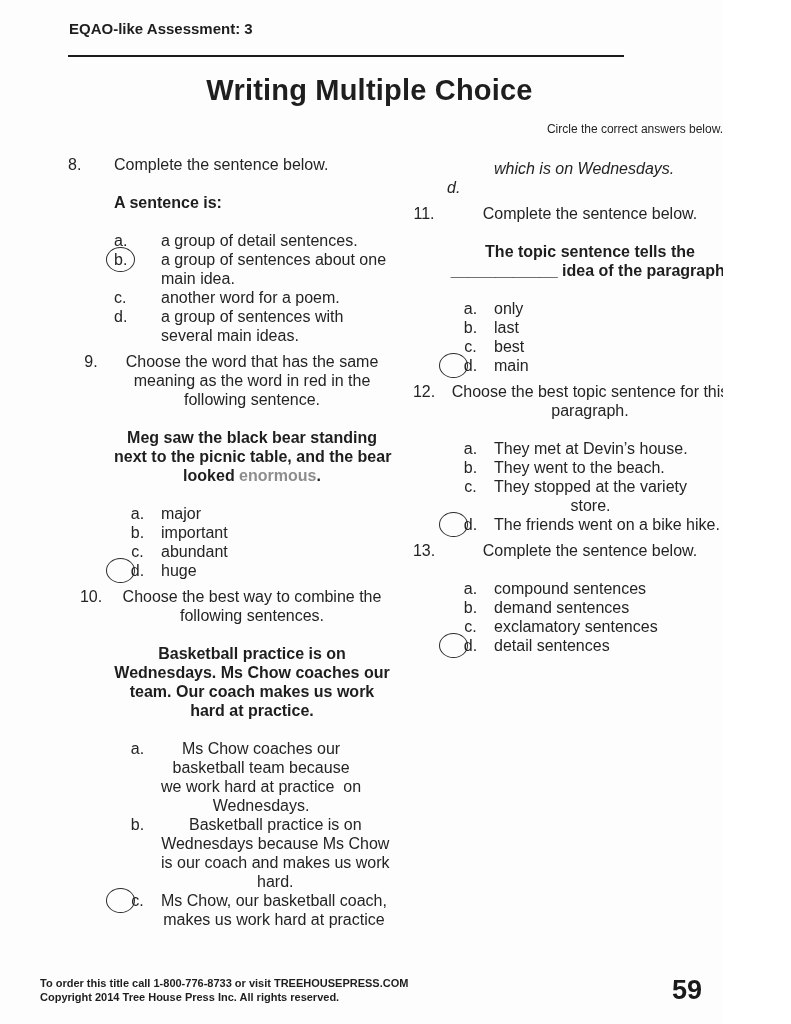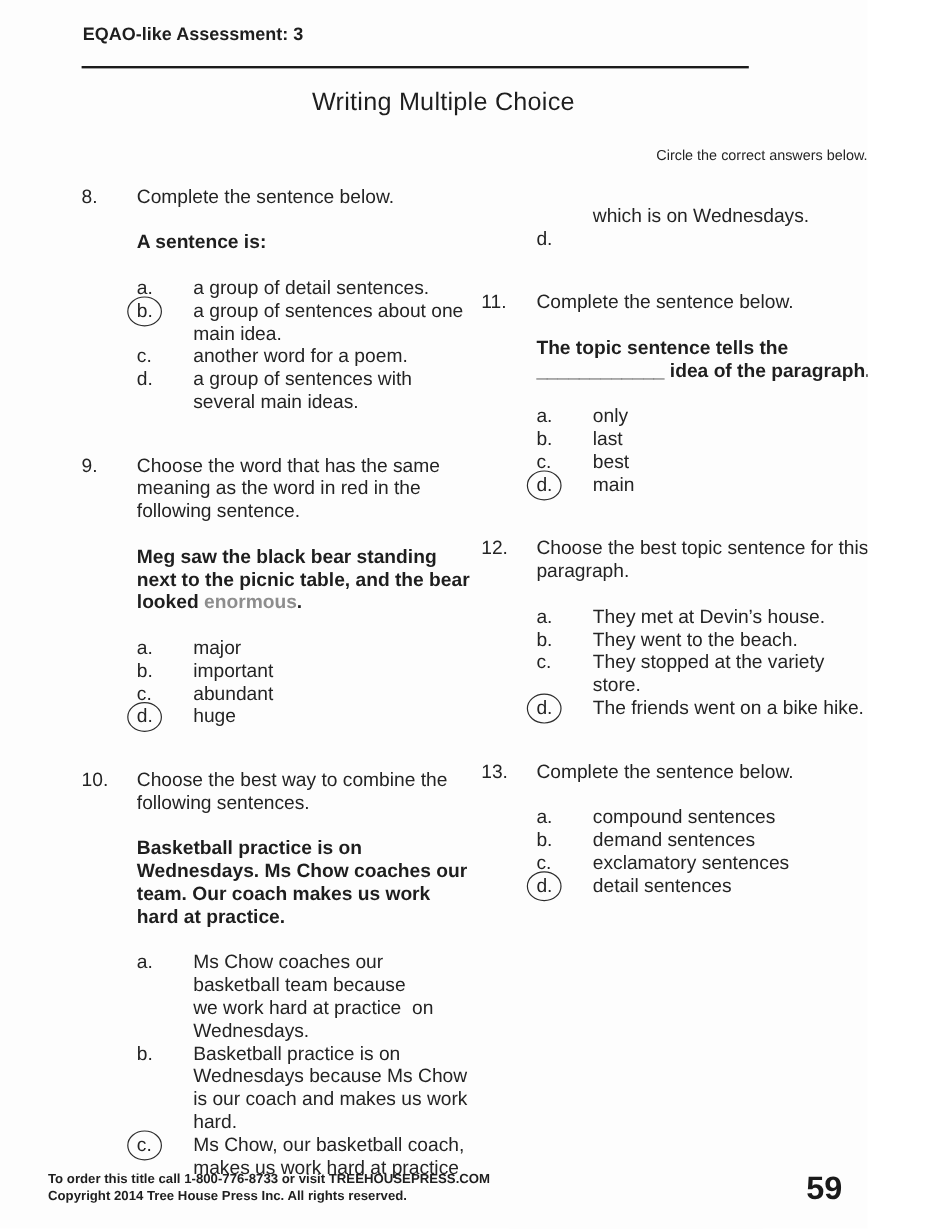--- a/index.html
+++ b/index.html
@@ -30,49 +30,49 @@
     border: 0;
     margin: 0;
   }
   .title {
     position: absolute;
     left: 16px;
     right: 0;
     top: 74px;
     margin: 0;
     text-align: center;
-    font-size: 21px;
-    font-weight: normal;
+    font-size: 29px;
+    font-weight: bold;
     color: #1e1e1e;
     letter-spacing: 0.2px;
   }
   .instruction {
     position: absolute;
     left: 0;
     right: 0;
     top: 122px;
     text-align: right;
     font-size: 12px;
   }
   .col {
     position: absolute;
     top: 155px;
     font-size: 16px;
     line-height: 19px;
   }
   .col-left  { left: 68px;  width: 322px; }
   .col-right { left: 401px; width: 332px; }
   .question { display: flex; }
-  .question + .question { margin-top: 34px; }
+  .question + .question { margin-top: 7px; text-align: center; }
   .q-num { width: 46px; flex: none; }
   .q-body { flex: 1; min-width: 0; }
   .q-text, .q-prompt, .opt-text, .q-num { white-space: pre; }
   .q-prompt { font-weight: bold; color: #1e1e1e; margin-top: 19px; }
   .options { margin-top: 19px; }
-  .options.flush { margin-top: 16px; }
+  .options.flush { margin-top: 4px; font-style: italic; }
   .option { display: flex; }
   .opt-letter { width: 47px; flex: none; position: relative; }
   .opt-letter.circled::before {
     content: "";
     position: absolute;
     left: -8px;
     top: -3px;
     width: 27px;
     height: 23px;
     border: 1.5px solid #2c2c2c;

